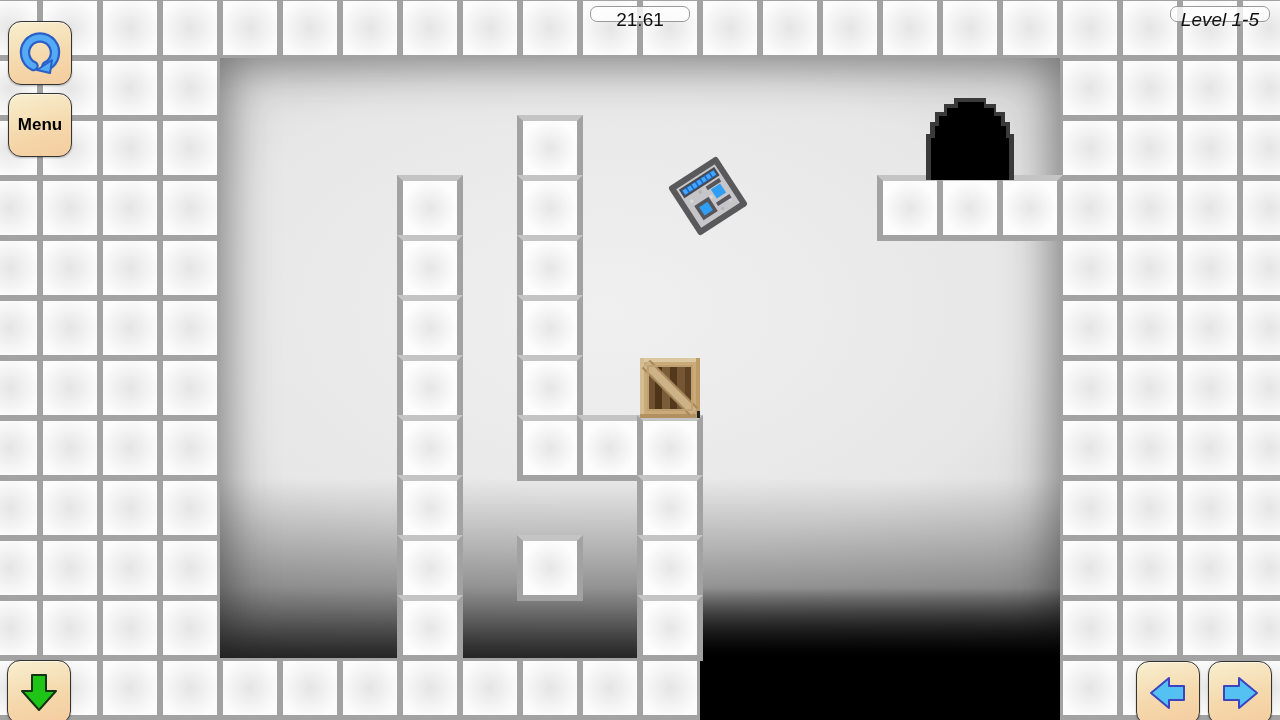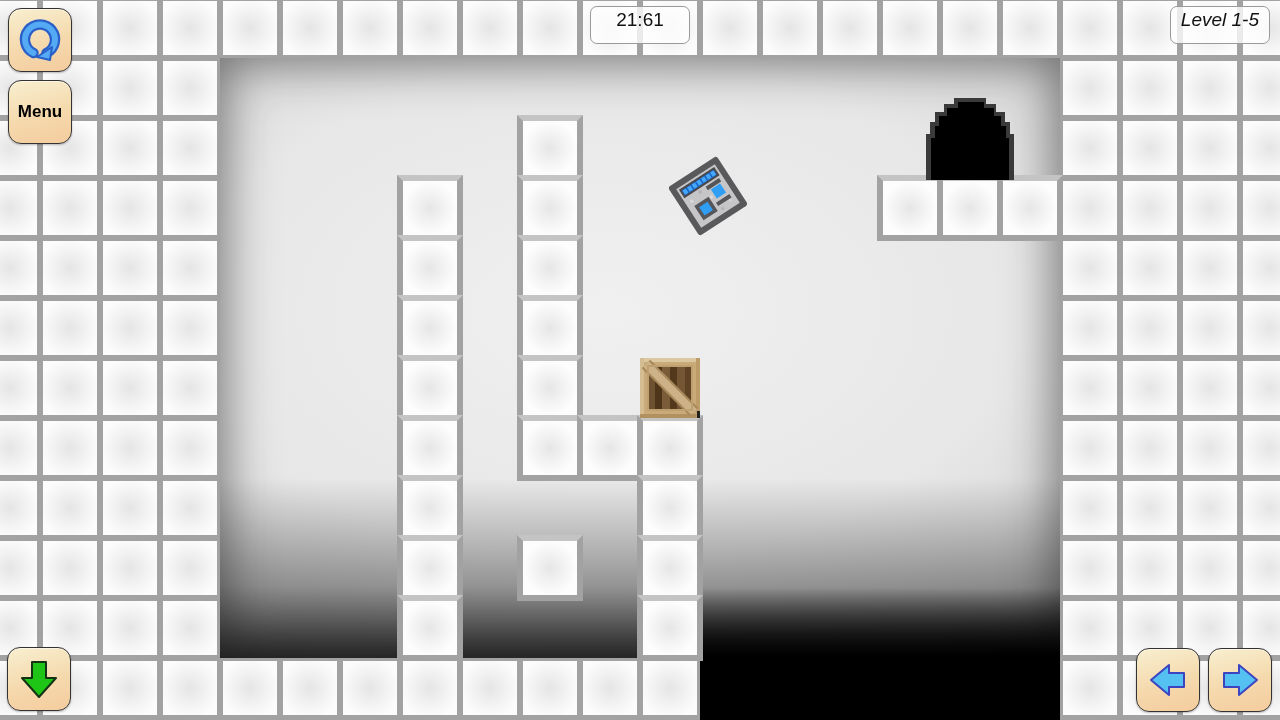--- a/index.html
+++ b/index.html
@@ -30,28 +30,28 @@
     border:6px solid #a2a2a2;border-top-color:#c4c4c4;
     background:radial-gradient(closest-side,#e6e6e6 0%,#f3f3f3 55%,#fdfdfd 100%);}
 
   .sprite{position:absolute;}
   .robot{position:absolute;}
 
   .btn{position:absolute;width:64px;height:64px;padding:0;cursor:pointer;
     border:1.6px solid #333;border-radius:13px;
     background:linear-gradient(165deg,#f8efd0 0%,#f5d9ad 55%,#f4cc9e 100%);
     box-shadow: inset 0 1px 0 rgba(255,255,255,.5), 0 1px 2px rgba(0,0,0,.25);
-    display:flex;align-items:center;justify-content:center;}
+    display:flex;align-items:center;justify-content:center;margin-top:13px;}
   .btn-reset{left:8px;top:8px;}
   .btn-menu{left:8px;top:80px;font-weight:bold;font-size:17px;color:#000;font-family:"Liberation Sans",sans-serif;}
   .btn-down{left:7px;top:647px;}
   .btn-left{left:1136px;top:648px;}
   .btn-right{left:1208px;top:648px;}
 
-  .badge{position:absolute;top:6px;height:38px;line-height:26px;box-sizing:border-box;
+  .badge{position:absolute;top:6px;height:16px;line-height:26px;box-sizing:border-box;
     background:rgba(255,255,255,0.78);border:1.5px solid #9a9a9a;border-radius:7px;
     font-size:19px;color:#111;text-align:center;}
   .badge-timer{left:590px;width:100px;}
   .badge-level{right:10px;padding:0 10px;font-style:italic;}
 </style>
 </head>
 <body>
 
 <div class="stage">
   <div class="bg"></div>

